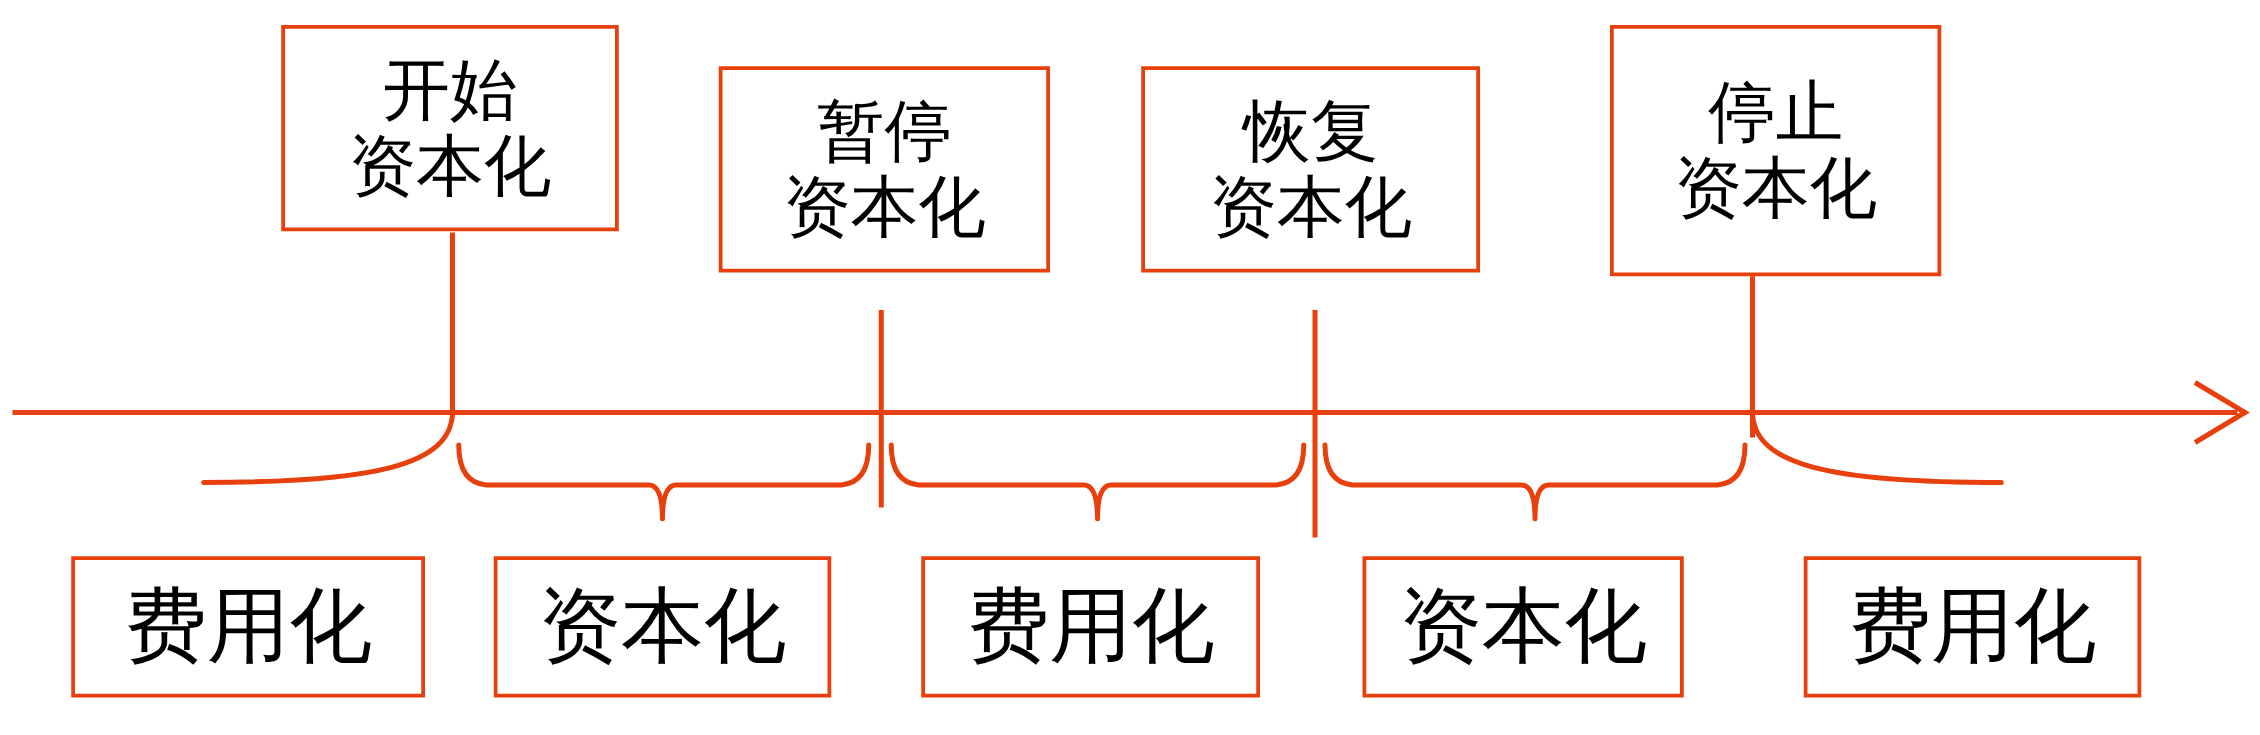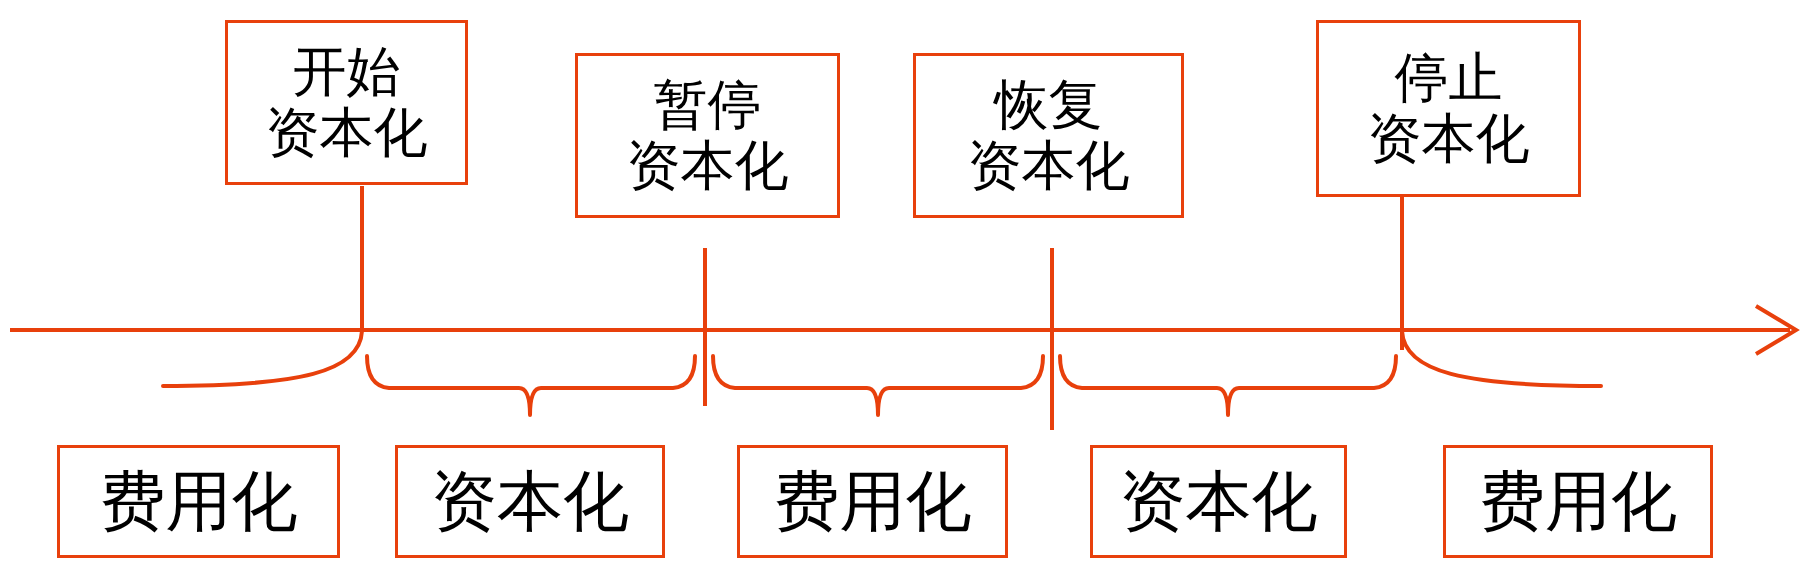--- a/index.html
+++ b/index.html
@@ -70,36 +70,36 @@
     <path d="M 1402,331 C 1404,372 1464,386 1601,386" fill="none" stroke="#e8400c" stroke-width="4" stroke-linecap="round"></path>
 
     <path d="M 367,356 q 0,30 22,32 L 519,388 q 11,0 11,27 q 0,-27 11,-27 L 673,388 q 22,-2 22,-32" fill="none" stroke="#e8400c" stroke-width="4" stroke-linecap="round" stroke-linejoin="round"></path>
 
     <path d="M 713,356 q 0,30 22,32 L 867,388 q 11,0 11,27 q 0,-27 11,-27 L 1021,388 q 22,-2 22,-32" fill="none" stroke="#e8400c" stroke-width="4" stroke-linecap="round" stroke-linejoin="round"></path>
 
     <path d="M 1060,356 q 0,30 22,32 L 1217,388 q 11,0 11,27 q 0,-27 11,-27 L 1374,388 q 22,-2 22,-32" fill="none" stroke="#e8400c" stroke-width="4" stroke-linecap="round" stroke-linejoin="round"></path>
 
   </svg>
 
-  <div class="label-box event-box" style="left:225px; top:20px; width:243px; height:165px;align-items:center;">
+  <div class="label-box event-box" style="left:225px; top:20px; width:270px; height:165px;align-items:center;">
     <span class="line">开始</span>
     <span class="line">资本化</span>
   </div>
 
   <div class="label-box event-box" style="left:575px; top:53px; width:265px; height:165px;">
     <span class="line">暂停</span>
     <span class="line">资本化</span>
   </div>
 
   <div class="label-box event-box" style="left:913px; top:53px; width:271px; height:165px;">
     <span class="line">恢复</span>
     <span class="line">资本化</span>
   </div>
 
-  <div class="label-box event-box" style="left:1316px; top:20px; width:265px; height:177px;">
+  <div class="label-box event-box" style="left:1288px; top:20px; width:265px; height:201px;">
     <span class="line">停止</span>
     <span class="line">资本化</span>
   </div>
 
   <div class="label-box phase-box" style="left:57px; top:445px; width:283px; height:113px;">
     <span class="line">费用化</span>
   </div>
 
   <div class="label-box phase-box" style="left:395px; top:445px; width:270px; height:113px;">
     <span class="line">资本化</span>

